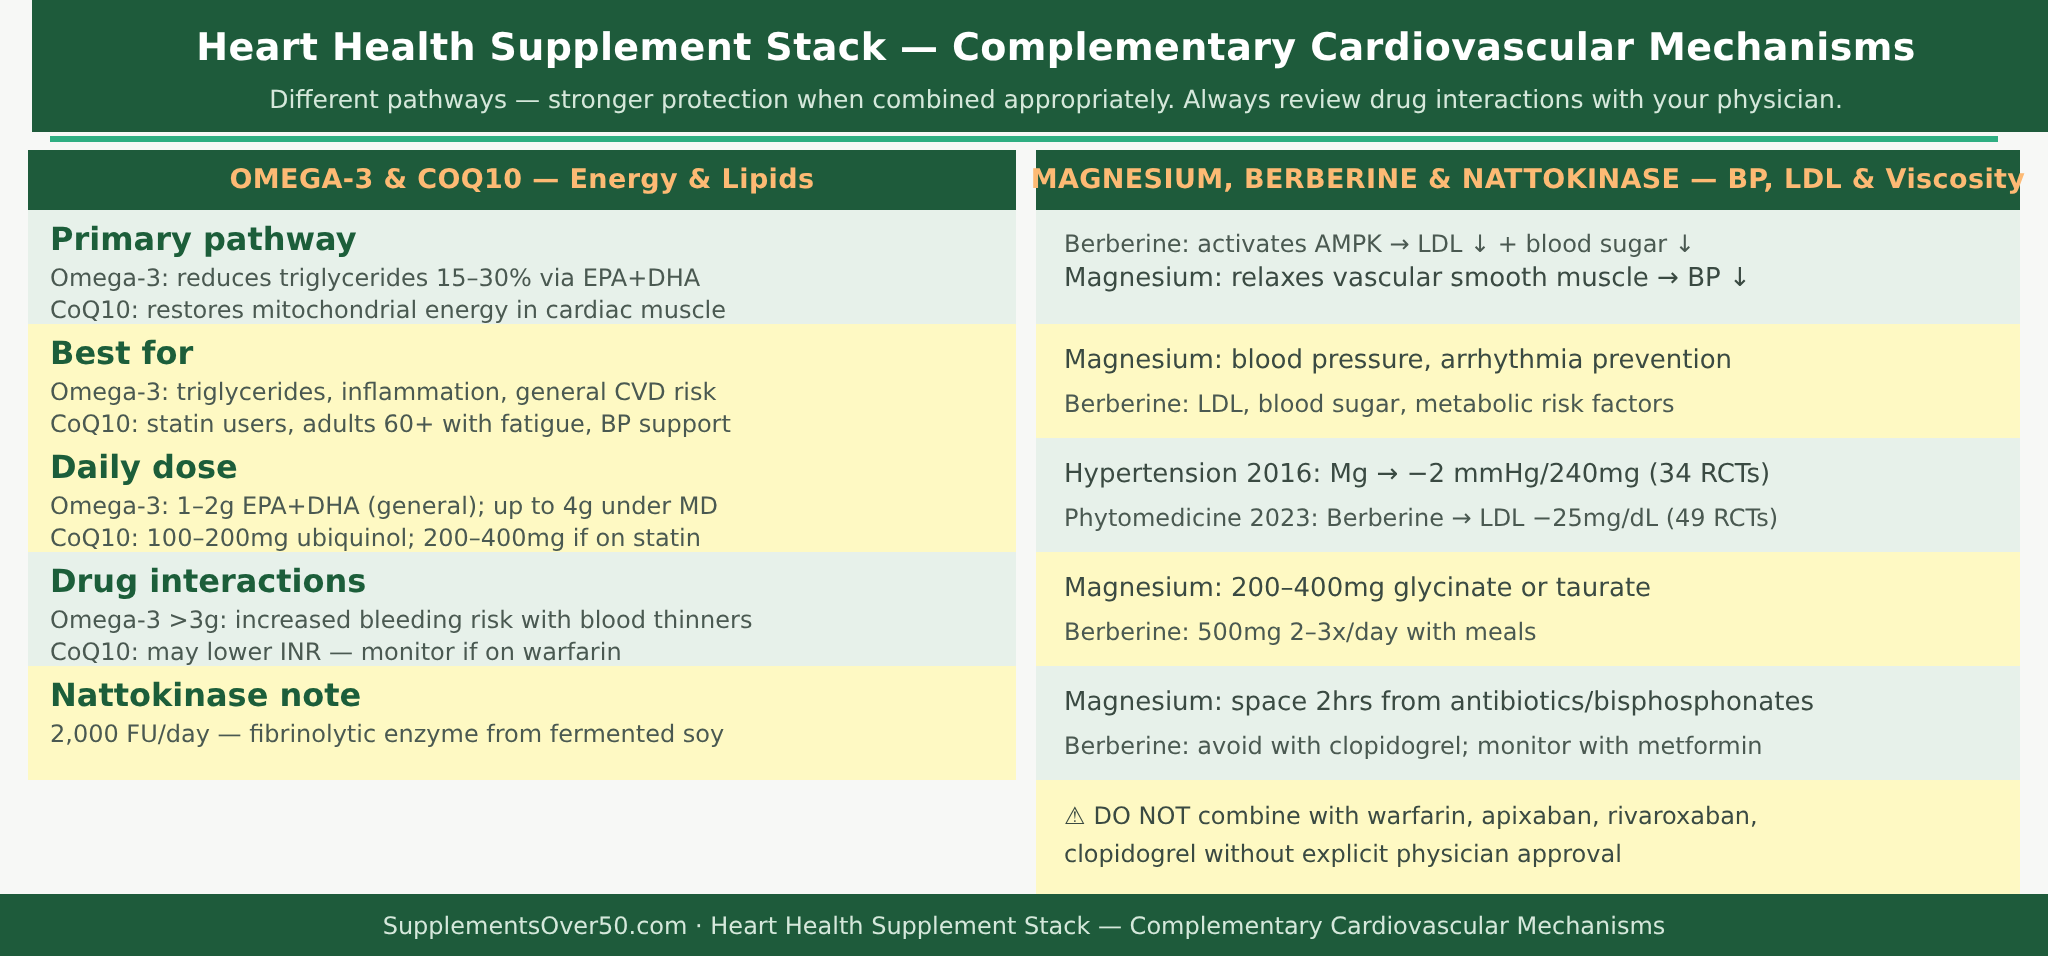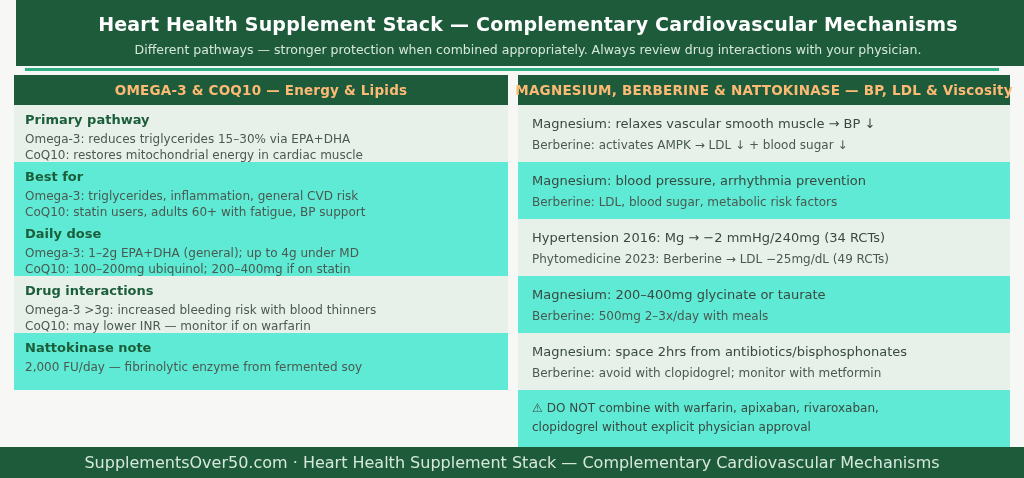--- a/index.html
+++ b/index.html
@@ -27,40 +27,40 @@
   .col{position:absolute;top:75px;}
   .col-left{left:14px;width:494px;}
   .col-right{left:518px;width:492px;}
   .col-header{
     height:30px;background:#1e5b3b;color:#fdba74;
     display:flex;align-items:center;justify-content:center;
     font-size:13.5px;font-weight:bold;letter-spacing:.2px;white-space:nowrap;
   }
   .row{height:57px;box-sizing:border-box;overflow:hidden;}
   .row.mint{background:#e7f1ea;}
-  .row.white{background:#5eead4;}
+  .row.white{background:#fef9c3;}
   .col-left .row{padding:7px 8px 0 11px;}
   .col-right .row{padding:9px 8px 0 14px;}
   .row-heading{
-    font-size:13px;font-weight:bold;color:#1c5e3a;margin:0 0 3px 0;line-height:16px;
+    font-size:16px;font-weight:bold;color:#1c5e3a;margin:0 0 3px 0;line-height:16px;
   }
   .row-line{
     font-size:12px;color:#4a5951;margin:0;line-height:16px;white-space:nowrap;
   }
   .col-right .row-line1{
     font-size:13px;color:#3a4a42;margin:2px 0 5px 0;line-height:16px;white-space:nowrap;
   }
   .col-right .warning-row .row-line{font-size:12px;color:#3a4a42;line-height:19px;}
   .warning-glyph{margin-right:4px;}
   
   .footer{
     position:absolute;top:447px;left:0;width:1024px;height:31px;
     background:#1e5b3b;color:#d5e8db;
     display:flex;align-items:center;justify-content:center;
-    font-size:16px;
+    font-size:12px;
   }
 </style>
 </head>
 <body>
 
 <div class="banner">
   <div class="title">Heart Health Supplement Stack — Complementary Cardiovascular Mechanisms</div>
   <div class="subtitle">Different pathways — stronger protection when combined appropriately. Always review drug interactions with your physician.</div>
 </div>
 <div class="accent-line"></div>
@@ -91,22 +91,22 @@
   <div class="row white">
     <p class="row-heading">Nattokinase note</p>
     <p class="row-line">2,000 FU/day — fibrinolytic enzyme from fermented soy</p>
   </div>
 </div>
 
 <div class="col col-right">
   <div class="col-header">MAGNESIUM, BERBERINE &amp; NATTOKINASE — BP, LDL &amp; Viscosity</div>
 
   <div class="row mint">
+    <p class="row-line">Berberine: activates AMPK → LDL ↓ + blood sugar ↓</p>
     <p class="row-line row-line1">Magnesium: relaxes vascular smooth muscle → BP ↓</p>
-    <p class="row-line">Berberine: activates AMPK → LDL ↓ + blood sugar ↓</p>
   </div>
   <div class="row white">
     <p class="row-line row-line1">Magnesium: blood pressure, arrhythmia prevention</p>
     <p class="row-line">Berberine: LDL, blood sugar, metabolic risk factors</p>
   </div>
   <div class="row mint">
     <p class="row-line row-line1">Hypertension 2016: Mg → −2 mmHg/240mg (34 RCTs)</p>
     <p class="row-line">Phytomedicine 2023: Berberine → LDL −25mg/dL (49 RCTs)</p>
   </div>
   <div class="row white">

